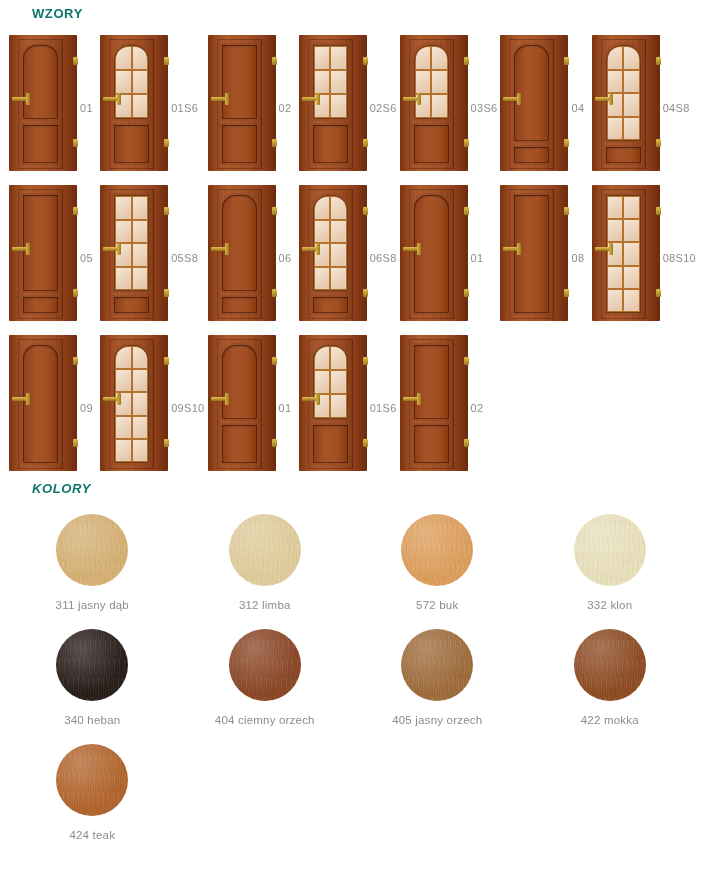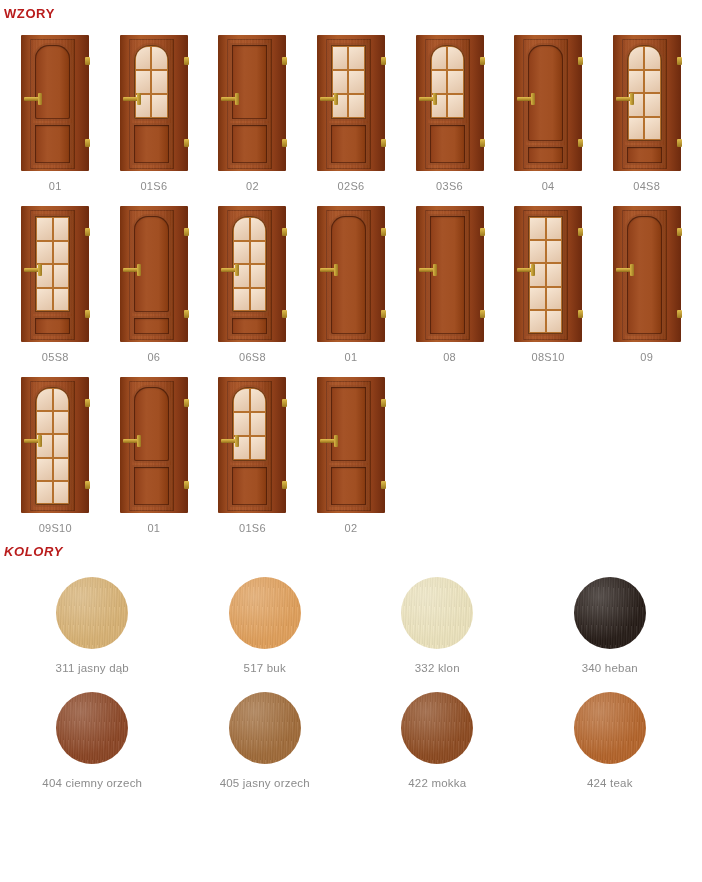--- a/index.html
+++ b/index.html
@@ -9,35 +9,35 @@
     font-family: "Liberation Sans", sans-serif;
     overflow: hidden;
   }
 
   .page { width: 702px; height: 882px; position: relative; }
 
   .section-head {
     font-size: 13px;
     font-weight: bold;
     letter-spacing: 0.6px;
-    color: #b91c1c;
-    padding-left: 4px;
+    color: #0f766e;
+    padding-left: 32px;
   }
   #wzory-head { padding-top: 6px; }
   #kolory-head { padding-top: 10px; font-style: italic; }
 
   
   .door-grid {
     display: grid;
     grid-template-columns: repeat(7, 1fr);
     padding: 0 6px;
   }
   .door-cell {
     display: flex;
-    flex-direction: column;
+    flex-direction: row;
     align-items: center;
     padding-top: 14px;
   }
   .door-label {
     font-size: 11px;
     color: #8c8c8c;
     margin-top: 9px;
     letter-spacing: 0.3px;
   }
 
@@ -311,20 +311,35 @@
           <div class="hinge" style="top: 22px;"></div>
           <div class="hinge" style="top: 104px;"></div>
         </div>
         <div class="door-label">04S8</div>
       </div>
       <div class="door-cell">
         <div class="door">
           <div class="frame">
             <div class="leaf">
               <div class="grain"></div>
+              <div class="panel" style="left: 5px; right: 5px; top: 6px; height: 96px;"></div>
+              <div class="panel" style="inset: 108px 5px 6px;"></div>
+            </div>
+          </div>
+          <div class="handle" style="top: 62px;"></div>
+          <div class="hinge" style="top: 22px;"></div>
+          <div class="hinge" style="top: 104px;"></div>
+        </div>
+        <div class="door-label">05</div>
+      </div>
+      <div class="door-cell">
+        <div class="door">
+          <div class="frame">
+            <div class="leaf">
+              <div class="grain"></div>
               <div class="glass" style="grid-template-columns: repeat(2, 1fr); grid-template-rows: repeat(4, 1fr); left: 5px; right: 5px; top: 6px; height: 96px;">
                 <div class="pane"></div>
                 <div class="pane"></div>
                 <div class="pane"></div>
                 <div class="pane"></div>
                 <div class="pane"></div>
                 <div class="pane"></div>
                 <div class="pane"></div>
                 <div class="pane"></div>
               </div>
@@ -526,25 +541,32 @@
 
   <div class="color-grid">
       <div class="color-cell">
         <div class="swatch" style="background: rgb(216, 178, 116);">
           <div class="sgrain"></div>
           <div class="sheen"></div>
         </div>
         <div class="color-label">311 jasny dąb</div>
       </div>
       <div class="color-cell">
+        <div class="swatch" style="background: rgb(227, 207, 156);">
+          <div class="sgrain"></div>
+          <div class="sheen"></div>
+        </div>
+        <div class="color-label">312 limba</div>
+      </div>
+      <div class="color-cell">
         <div class="swatch" style="background: rgb(224, 159, 90);">
           <div class="sgrain"></div>
           <div class="sheen"></div>
         </div>
-        <div class="color-label">517 buk</div>
+        <div class="color-label">572 buk</div>
       </div>
       <div class="color-cell">
         <div class="swatch" style="background: rgb(236, 227, 189);">
           <div class="sgrain"></div>
           <div class="sheen"></div>
         </div>
         <div class="color-label">332 klon</div>
       </div>
       <div class="color-cell">
         <div class="swatch" style="background: rgb(37, 27, 22);">

